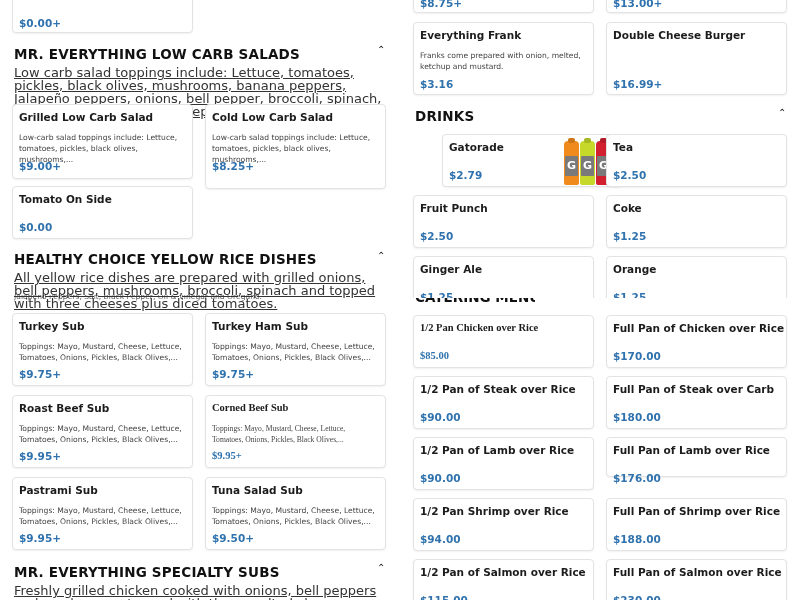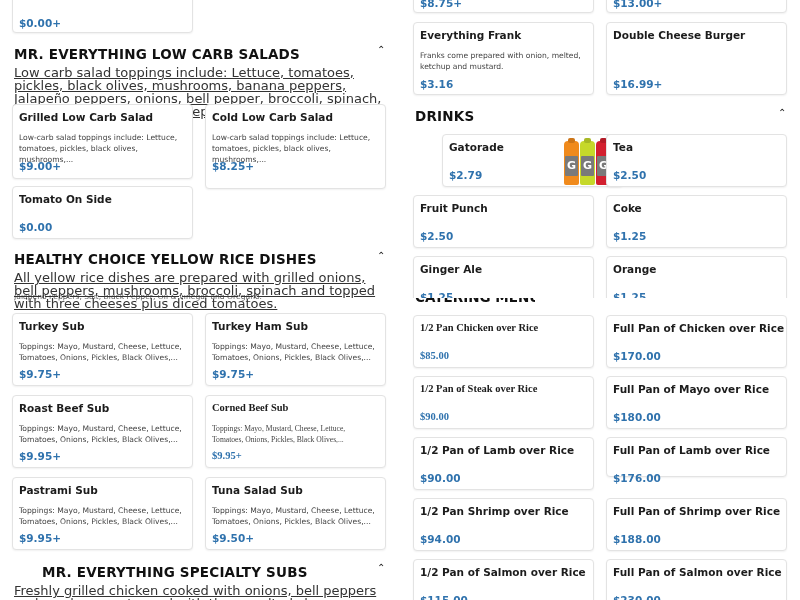--- a/index.html
+++ b/index.html
@@ -81,21 +81,21 @@
     <div class="name">Pastrami Sub</div>
     <div class="desc">Toppings: Mayo, Mustard, Cheese, Lettuce, Tomatoes, Onions, Pickles, Black Olives,...</div>
     <div class="price" style="top:54px;">$9.95+</div>
   </div>
   <div class="card" style="left:205px; top:477px; height:73px;">
     <div class="name">Tuna Salad Sub</div>
     <div class="desc">Toppings: Mayo, Mustard, Cheese, Lettuce, Tomatoes, Onions, Pickles, Black Olives,...</div>
     <div class="price" style="top:54px;">$9.50+</div>
   </div>
 
-  <div class="sec-title" style="left:14px; top:564px;margin-left:28px;">MR. EVERYTHING SPECIALTY SUBS</div>
+  <div class="sec-title" style="left:14px; top:564px;">MR. EVERYTHING SPECIALTY SUBS</div>
   <div class="chev" style="left:377px; top:562px;">⌃</div>
   <div class="sec-desc" style="left:14px; top:584px; width:372px;">Freshly grilled chicken cooked with onions, bell peppers and mushrooms, topped with three melted cheeses. Served on a white or wheat sub roll with mayo, honey mustard, lettuce and tomatoes.</div>
 </div>
 
 <div class="col col-right" style="width:395px;">
   <div class="card" style="left:8px; top:-20px; height:33px;">
     <div class="price" style="top:16px;">$8.75+</div>
   </div>
   <div class="card" style="left:201px; top:-20px; height:33px;">
     <div class="price" style="top:16px;">$13.00+</div>
@@ -156,26 +156,26 @@
   </div>
 
   <div class="card" style="left:8px; top:315px; height:53px;font-family:Liberation Serif, serif;">
     <div class="name">1/2 Pan Chicken over Rice</div>
     <div class="price" style="top:34px;">$85.00</div>
   </div>
   <div class="card" style="left:201px; top:315px; height:53px;">
     <div class="name">Full Pan of Chicken over Rice</div>
     <div class="price" style="top:34px;">$170.00</div>
   </div>
-  <div class="card" style="left:8px; top:376px; height:53px;font-family:Liberation Serif, serif;">
+  <div class="card" style="left:8px; top:376px; height:53px;">
     <div class="name">1/2 Pan of Steak over Rice</div>
     <div class="price" style="top:34px;">$90.00</div>
   </div>
   <div class="card" style="left:201px; top:376px; height:53px;">
-    <div class="name">Full Pan of Mayo over Rice</div>
+    <div class="name">Full Pan of Steak over Carb</div>
     <div class="price" style="top:34px;">$180.00</div>
   </div>
   <div class="card" style="left:8px; top:437px; height:53px;">
     <div class="name">1/2 Pan of Lamb over Rice</div>
     <div class="price" style="top:34px;">$90.00</div>
   </div>
   <div class="card" style="left:201px; top:437px; height:40px;">
     <div class="name">Full Pan of Lamb over Rice</div>
     <div class="price" style="top:34px;">$176.00</div>
   </div>

